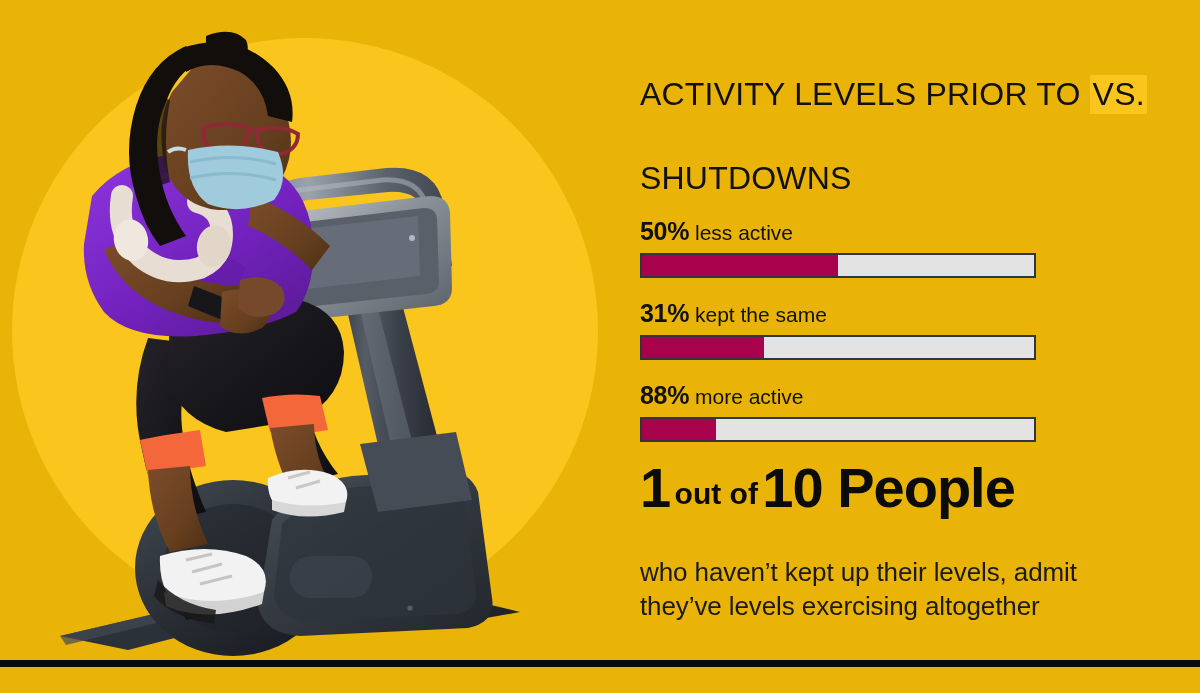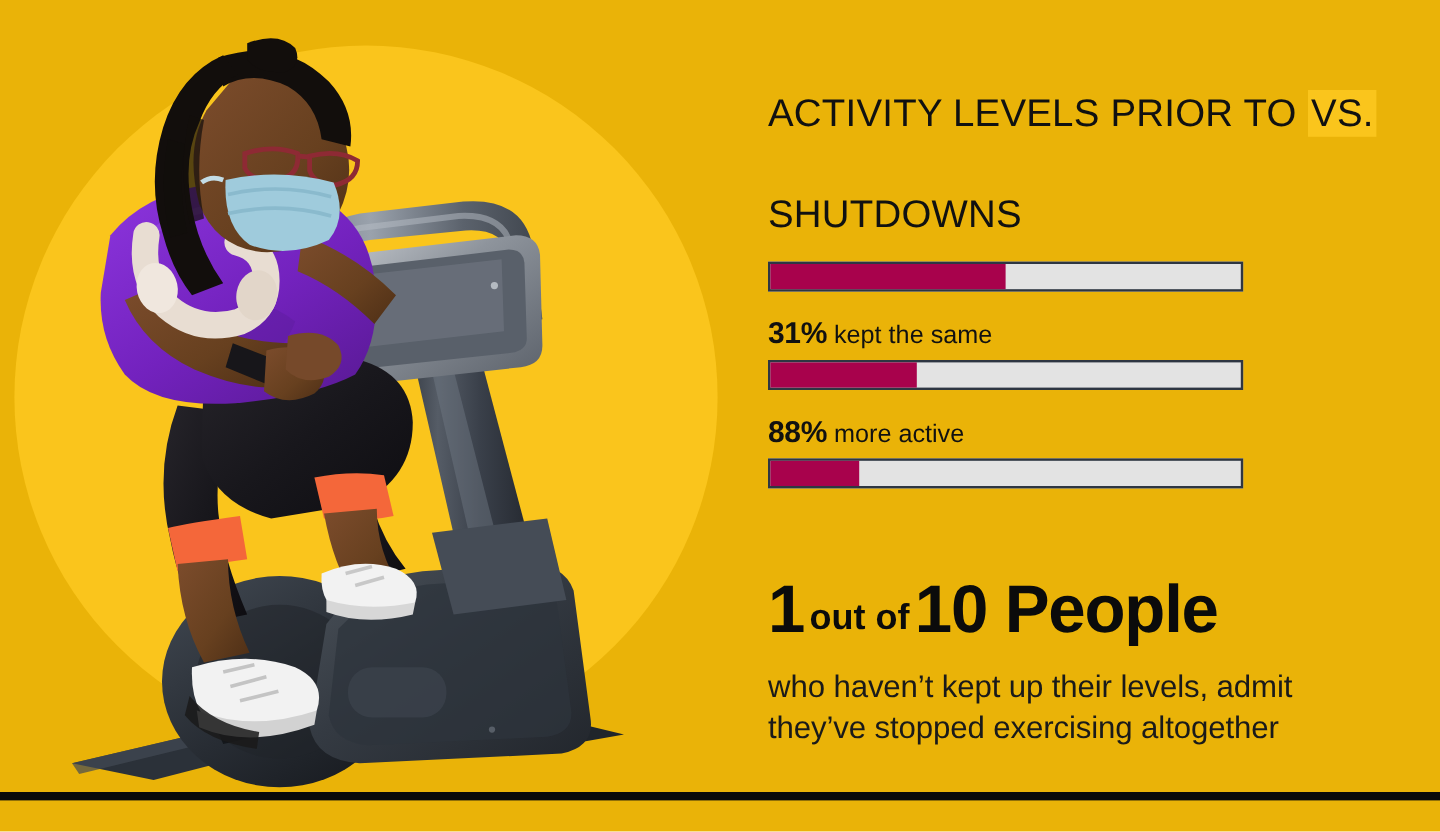--- a/index.html
+++ b/index.html
@@ -88,21 +88,21 @@
     box-sizing: border-box;
   }
   .bar-fill {
     position: absolute;
     left: 0; top: 0; bottom: 0;
     background: #A8024C;
   }
 
   .bigstat {
     position: absolute;
-    left: 0; top: 479px;
+    left: 0; top: 459px;
     width: 560px;
     color: #0b0b0b;
     white-space: nowrap;
   }
   .bigstat .num {
     font-size: 56px;
     font-weight: 700;
     letter-spacing: -1px;
     line-height: 58px;
   }
@@ -332,20 +332,21 @@
     </svg>
   </div>
 
   <div class="content">
 
     <h1 class="headline"><span>Activity levels prior to </span><span class="hl" style="background: rgb(250, 197, 28);">vs.</span><br><br><span>shutdowns</span></h1>
 
     <div class="bars">
 
       <div class="bar-row">
+        <div class="bar-label"><span class="pct">50%</span> <span class="txt">less active</span></div>
         <div class="bar-track" style="background: rgb(227, 227, 227); border-color: rgb(46, 54, 66);">
           <div class="bar-fill" id="fill0" style="width: 50%; background: rgb(168, 2, 76);"></div>
         </div>
       </div>
 
       <div class="bar-row">
         <div class="bar-label"><span class="pct">31%</span> <span class="txt">kept the same</span></div>
         <div class="bar-track" style="background: rgb(227, 227, 227); border-color: rgb(46, 54, 66);">
           <div class="bar-fill" id="fill1" style="width: 31%; background: rgb(168, 2, 76);"></div>
         </div>
@@ -355,17 +356,17 @@
         <div class="bar-label"><span class="pct">88%</span> <span class="txt">more active</span></div>
         <div class="bar-track" style="background: rgb(227, 227, 227); border-color: rgb(46, 54, 66);">
           <div class="bar-fill" id="fill2" style="width: 19%; background: rgb(168, 2, 76);"></div>
         </div>
       </div>
 
     </div>
 
     <div class="bigstat"><span class="num">1</span> <span class="mid">out of</span> <span class="num2">10 People</span></div>
 
-    <div class="subtext"><span>who haven’t kept up their levels, admit</span><br><span>they’ve stopped exercising altogether</span></div>
+    <div class="subtext"><span>who haven’t kept up their levels, admit</span><br><span>they’ve levels exercising altogether</span></div>
   </div>
 
   <div class="baseline-rule" style="background: rgb(10, 10, 10);"></div>
 </div>
 
 </body></html>

